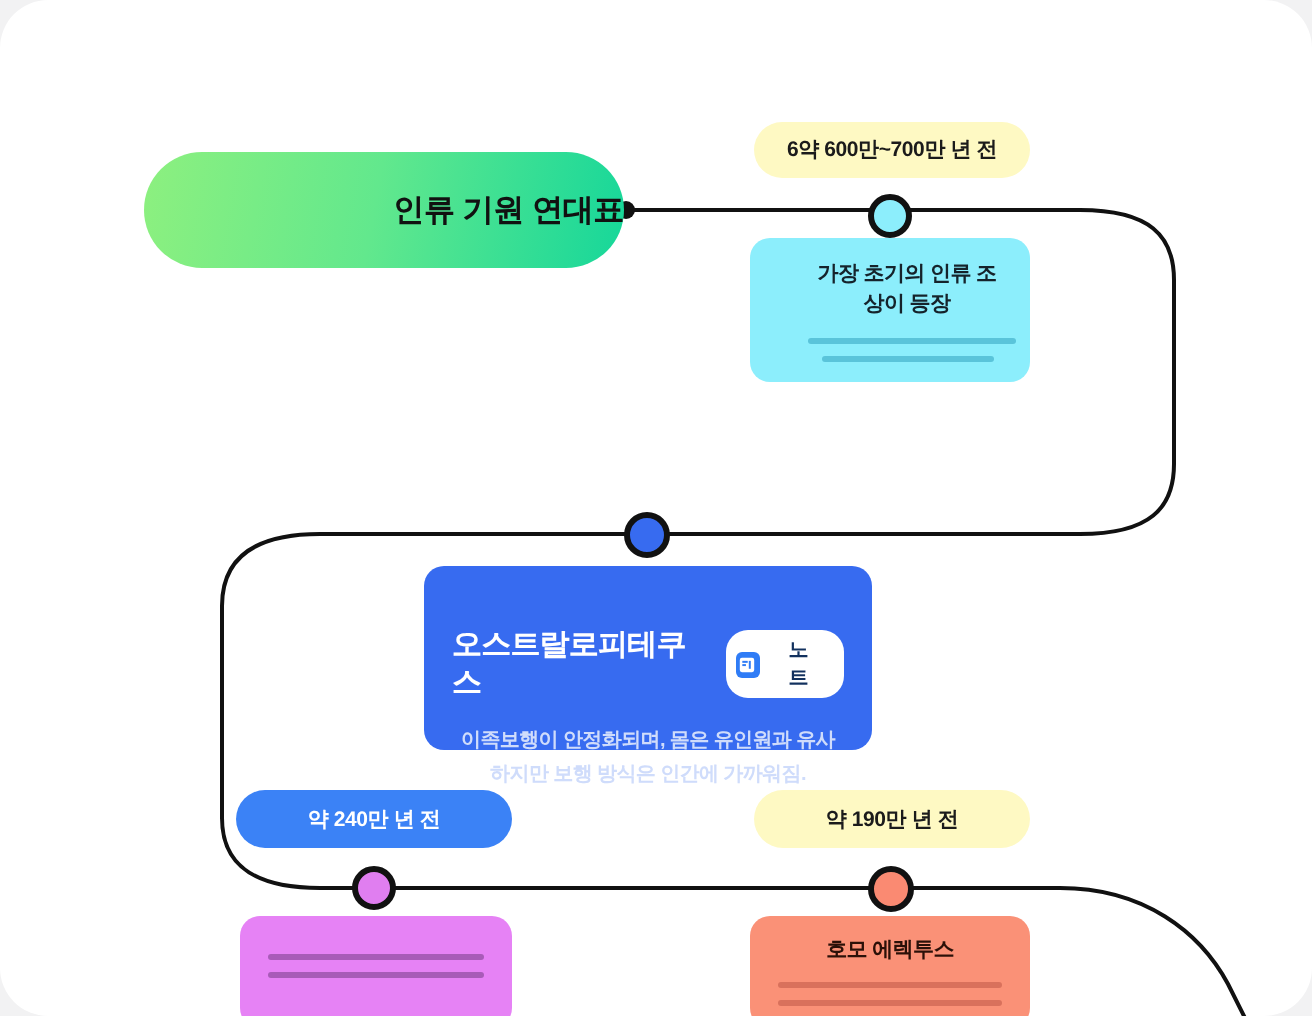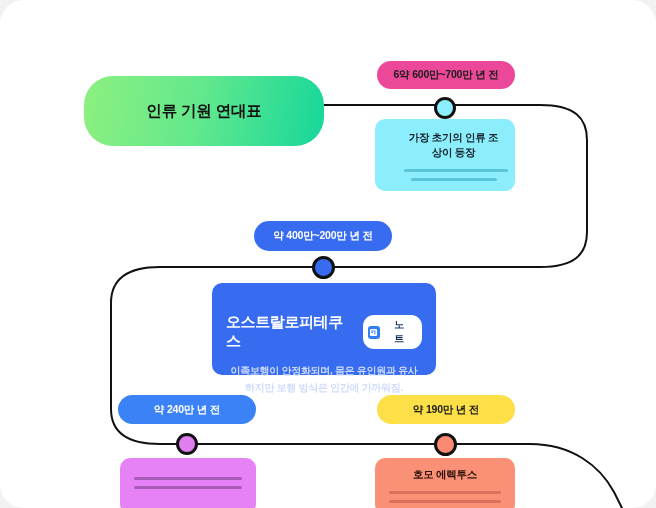--- a/index.html
+++ b/index.html
@@ -26,53 +26,53 @@
     left: 0;
     top: 0;
     width: 656px;
     height: 508px;
     pointer-events: none;
   }
 
   
   .root-node {
     position: absolute;
-    left: 84px;
+    left: 72px;
     top: 76px;
     width: 240px;
-    height: 70px;
+    height: 58px;
     border-radius: 29px;
     background: linear-gradient(100deg, #8df07f 0%, #62e88d 48%, #16d79a 100%);
     display: flex;
     align-items: center;
-    justify-content: center;
+    justify-content: flex-end;
   }
   .root-node .root-label {
     font-size: 15.5px;
     font-weight: bold;
     color: #111111;
     letter-spacing: -0.2px;
   }
 
   
   .pill {
     position: absolute;
     border-radius: 16px;
     display: flex;
     align-items: center;
     justify-content: center;
     font-size: 10.5px;
     font-weight: bold;
     letter-spacing: -0.2px;
     white-space: nowrap;
   }
-  .pill-cyan  { background: #ec4899; color: #1b1b1b; }
+  .pill-cyan  { background: #fef9c3; color: #1b1b1b; }
   .pill-blue  { background: #376bf0; color: #ffffff; }
   .pill-purple{ background: #3b82f6; color: #ffffff; }
-  .pill-orange{ background: #fde047; color: #1b1b1b; }
+  .pill-orange{ background: #fef9c3; color: #1b1b1b; }
 
   #pill-earliest { left: 377px; top: 61px;  width: 138px; height: 28px; }
   #pill-austral  { left: 254px; top: 221px; width: 138px; height: 30px; }
   #pill-habilis  { left: 118px; top: 395px; width: 138px; height: 29px; }
   #pill-erectus  { left: 377px; top: 395px; width: 138px; height: 29px; }
 
   
   .dot {
     position: absolute;
     border-radius: 50%;
@@ -214,21 +214,20 @@
   <div class="dot" id="dot-earliest"></div>
 
   <div class="card" id="card-earliest">
     <div class="card-title">가장 초기의 인류 조상이 등장</div>
     <div class="card-lines">
       <div class="card-line l1"></div>
       <div class="card-line l2"></div>
     </div>
   </div>
 
-  <div class="pill pill-blue" id="pill-austral">약 400만~200만 년 전</div>
 
   <div class="dot" id="dot-austral"></div>
 
   <div class="card" id="card-austral">
     <div class="austral-head">
       <span class="austral-title">오스트랄로피테쿠스</span>
       <span class="note-badge">
         <span class="note-icon">
           <svg width="9" height="9" viewBox="0 0 10 10" xmlns="http://www.w3.org/2000/svg">
             <rect x="1" y="1" width="8" height="8" rx="1.2" fill="#ffffff"></rect>

